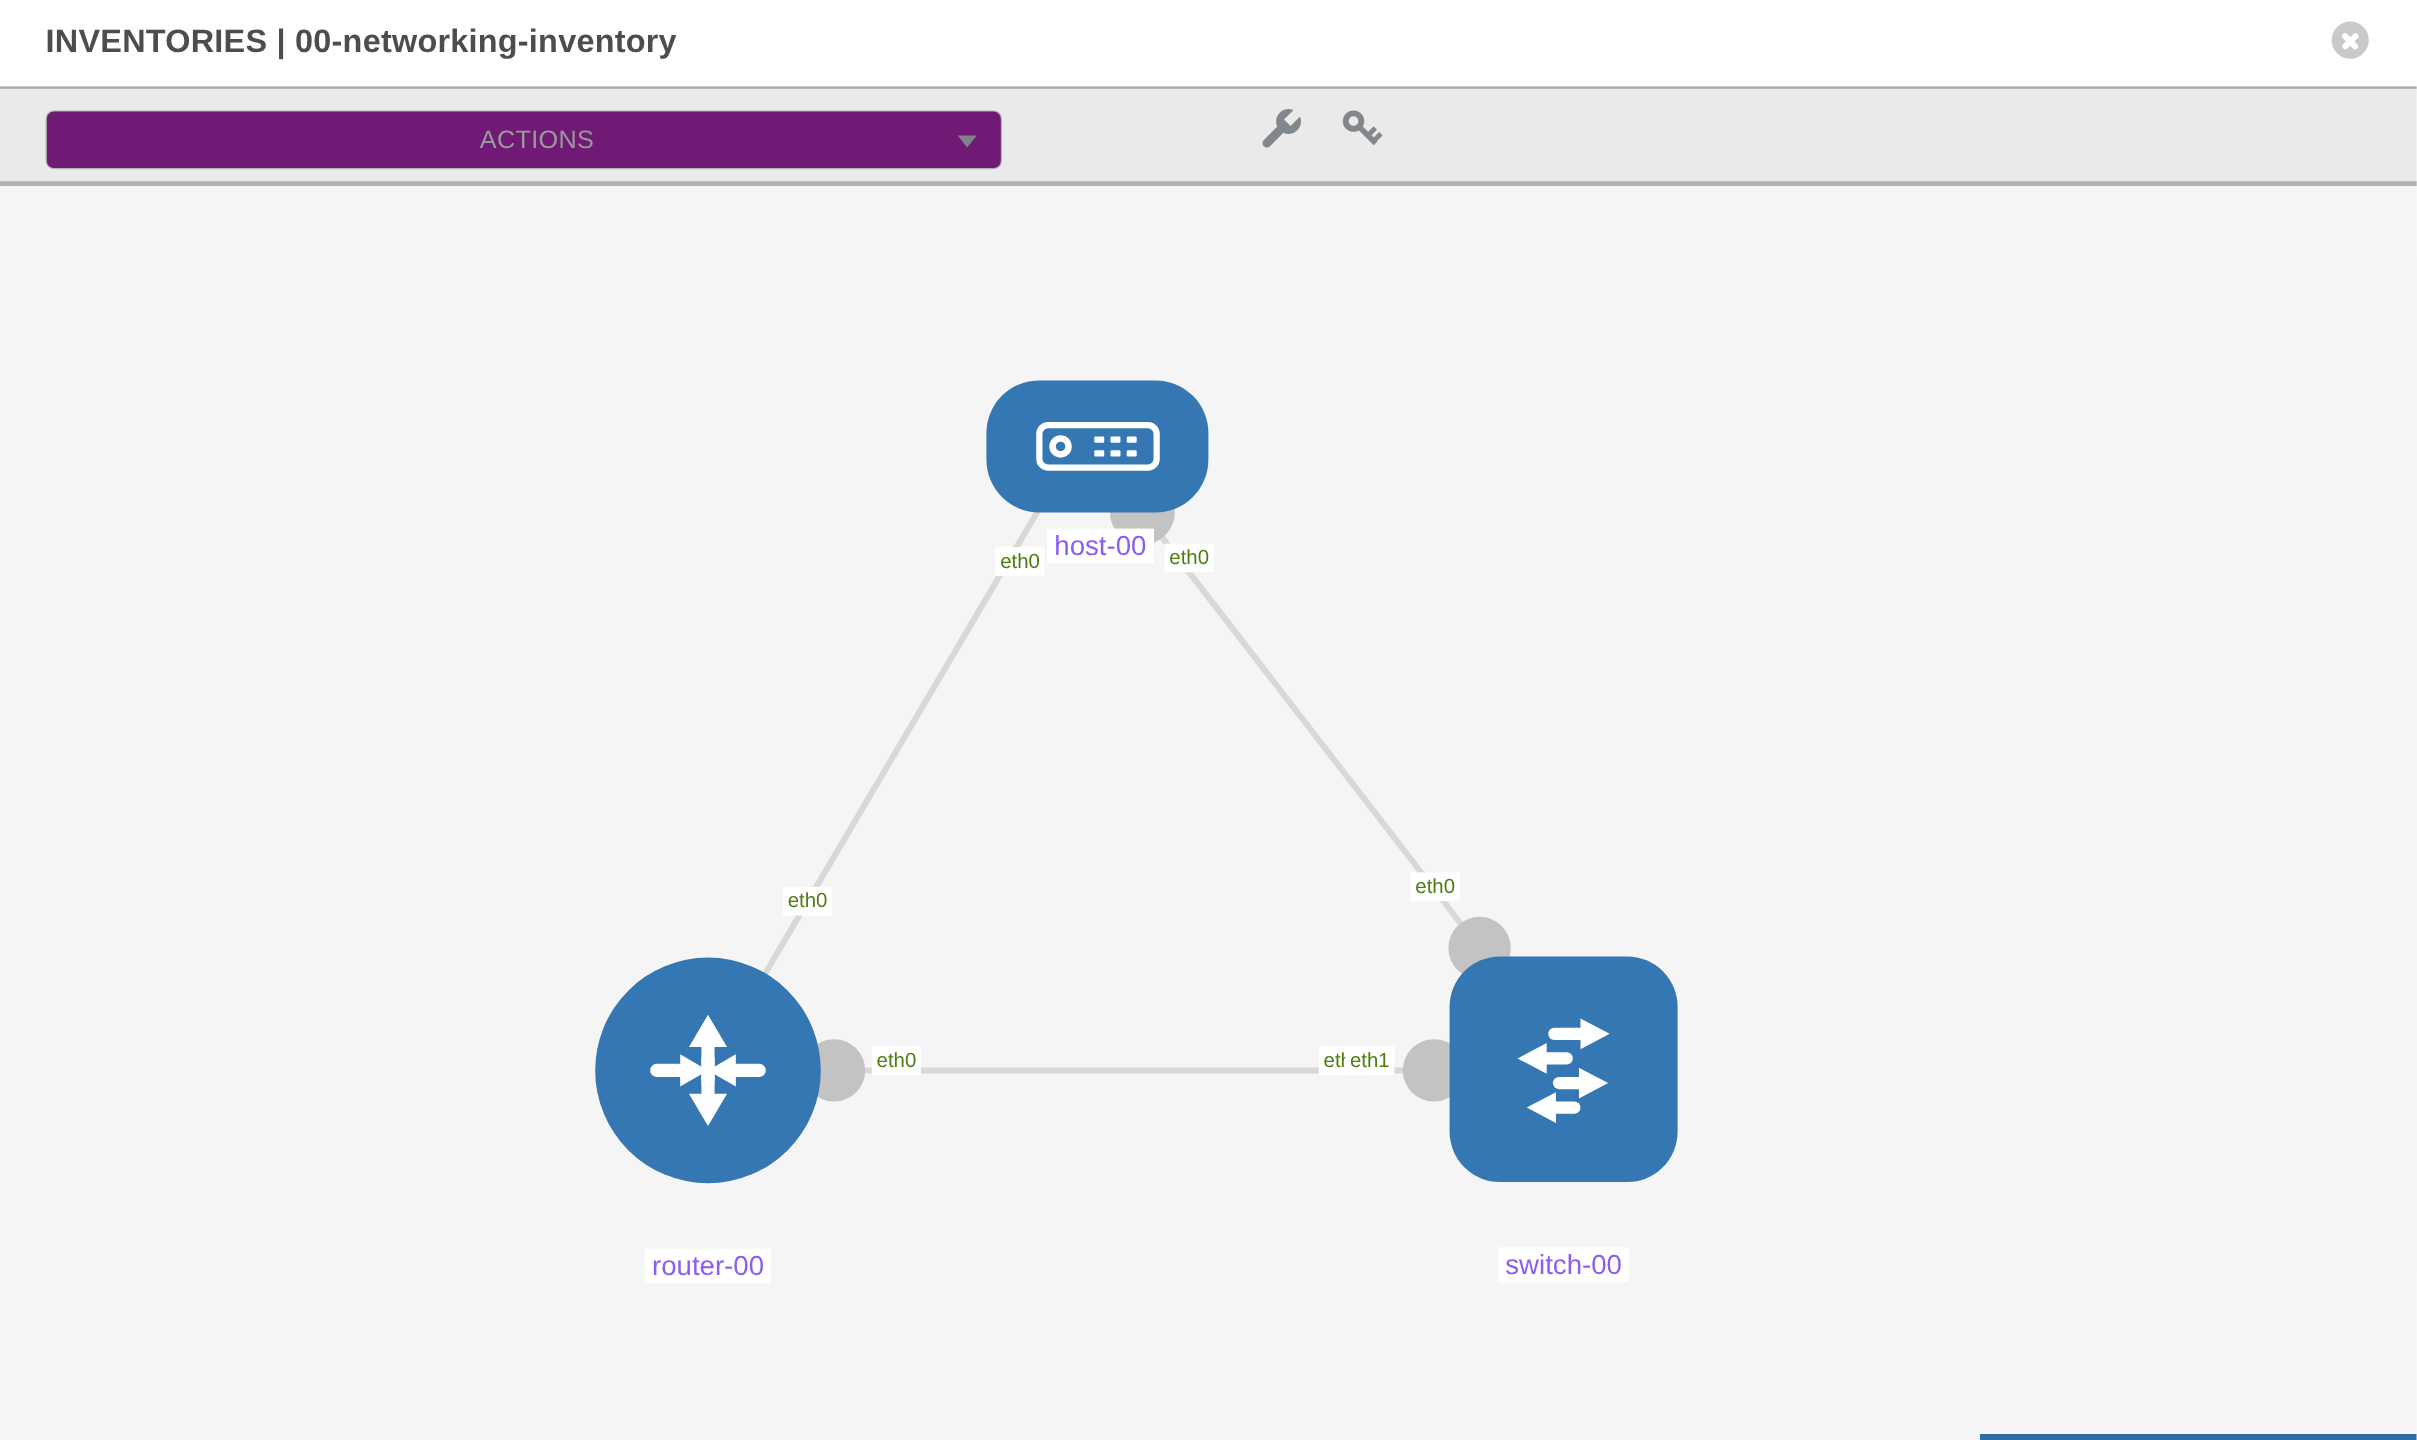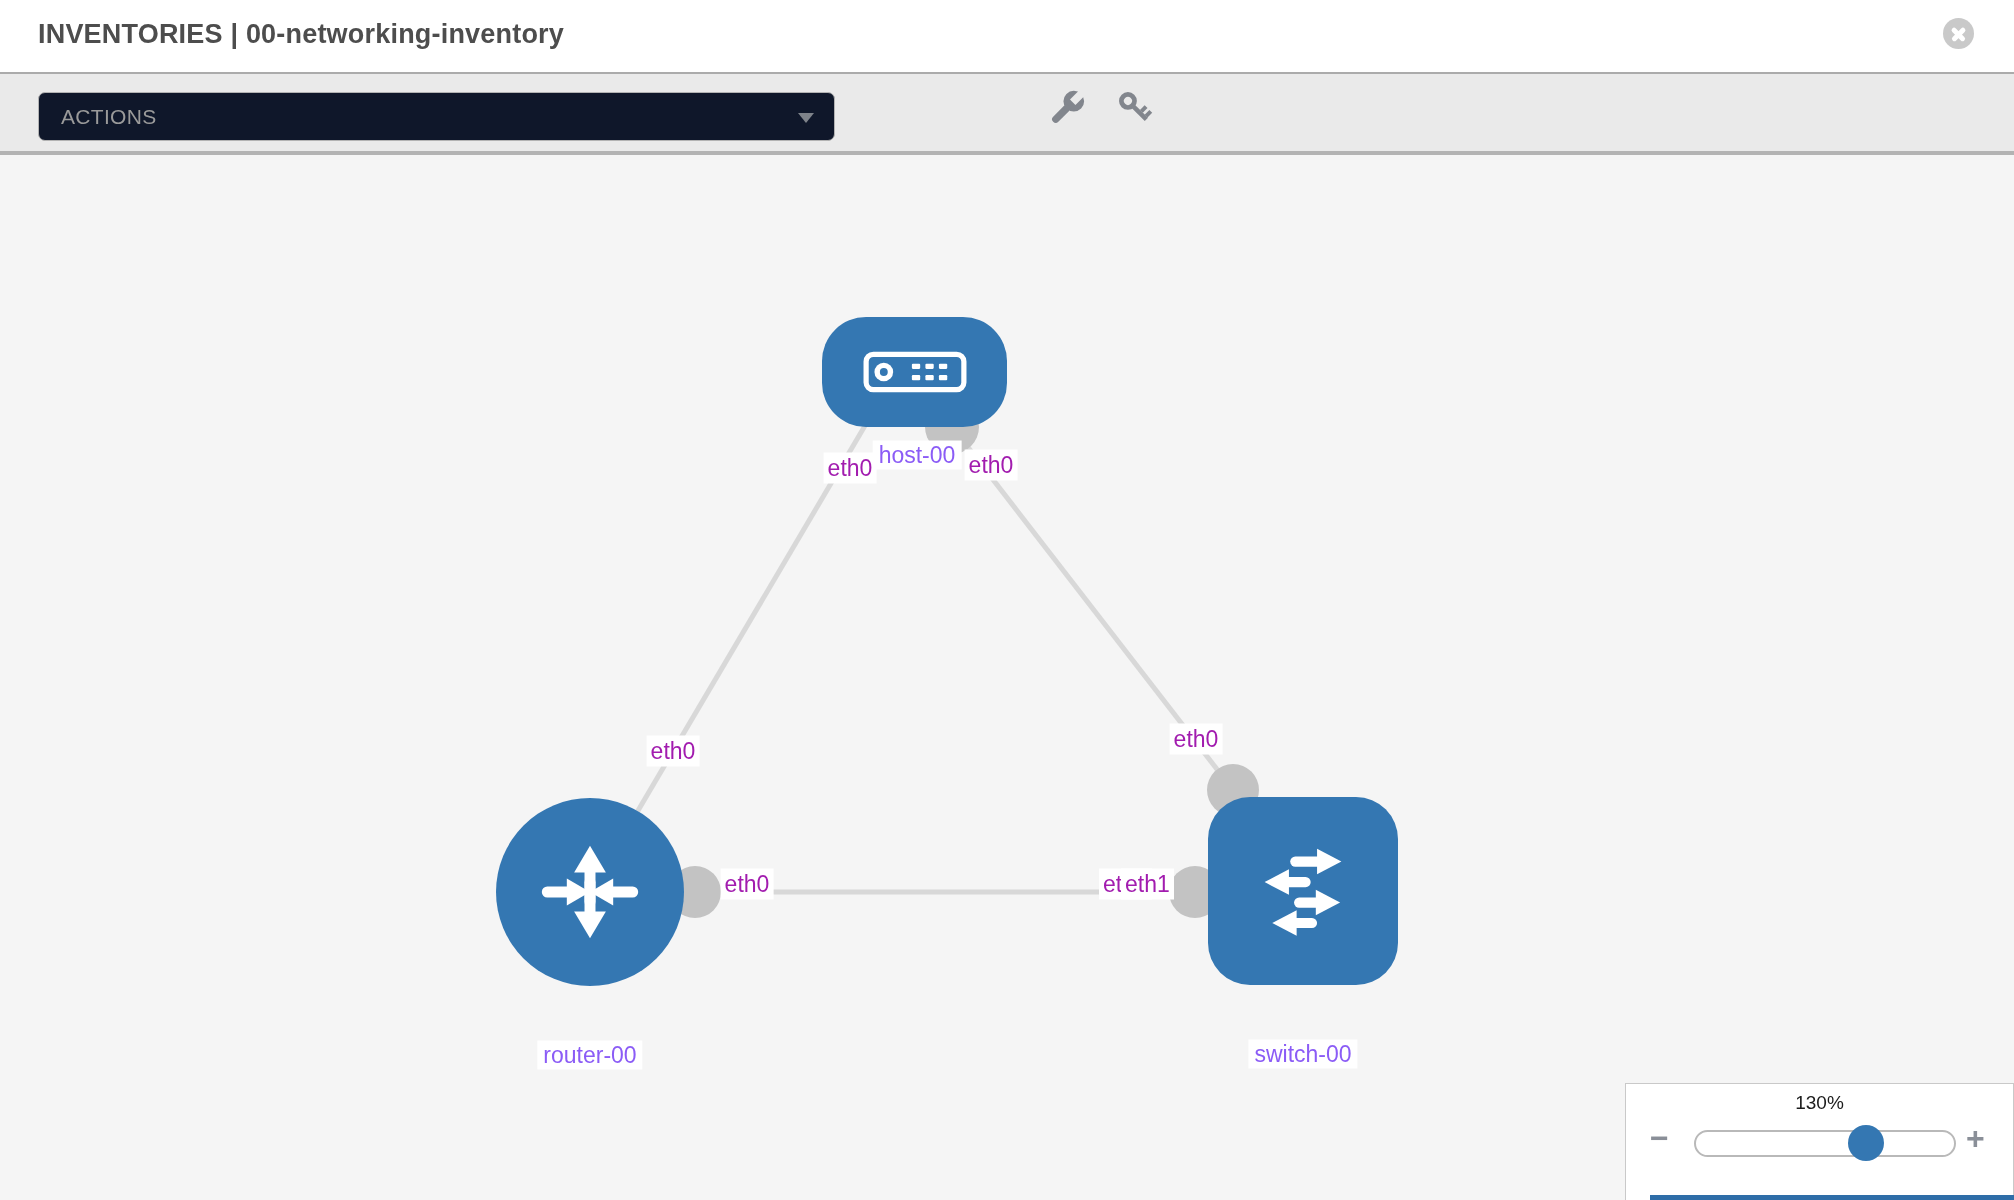--- a/index.html
+++ b/index.html
@@ -9,40 +9,40 @@
   
   .header { position:absolute; left:0; top:0; width:2014px; height:80px; background:#fff; }
   .page-title { position:absolute; left:38px; top:19px; font-size:27px; font-weight:700; color:#4d4d4d; letter-spacing:.2px; }
   .close-btn { position:absolute; left:1943px; top:18px; width:31px; height:31px; border-radius:50%; background:#c9c9c9; cursor:pointer; }
   .close-btn .bar { position:absolute; left:7px; top:13.5px; width:17px; height:4.5px; border-radius:2.5px; background:#fff; }
   .close-btn .bar.b1 { transform:rotate(45deg); }
   .close-btn .bar.b2 { transform:rotate(-45deg); }
 
   
   .toolbar { position:absolute; left:0; top:72px; width:2014px; height:83px; background:#eaeaea; border-top:2px solid #ababab; border-bottom:4px solid #b3b3b3; }
-  .select { position:absolute; top:18px; height:49px; background:#0f172a; border:1px solid #b3b3b3; border-radius:7px; display:flex; align-items:center; cursor:pointer; }
+  .select { position:absolute; top:18px; height:49px; background:#701a75; border:1px solid #b3b3b3; border-radius:7px; display:flex; align-items:center; cursor:pointer;justify-content:center; }
   .select .sel-label { margin-left:22px; font-size:21px; color:#9a9a9a; letter-spacing:.3px; }
   .select .caret { position:absolute; right:20px; top:50%; margin-top:-4px; width:0; height:0; border-left:8px solid transparent; border-right:8px solid transparent; border-top:10px solid #7e838a; }
   .actions-select { left:38px; width:797px; }
   .search-select { left:1185px; width:795px; }
   .tool-icon-btn { position:absolute; top:10px; width:48px; height:48px; display:flex; align-items:center; justify-content:center; cursor:pointer; }
   .wrench-btn { left:1043px; }
   .key-btn { left:1111px; }
 
   
   .canvas { position:absolute; left:0; top:155px; width:2014px; height:1045px; background:#f5f5f5; overflow:hidden; }
   .links-svg { position:absolute; left:0; top:0; }
 
   .node { position:absolute; background:#3477b2; display:flex; align-items:center; justify-content:center; cursor:pointer; }
   .node-host   { left:822px;  top:162px; width:185px; height:110px; border-radius:44px; }
   .node-router { left:496px;  top:643px; width:188px; height:188px; border-radius:50%; }
   .node-switch { left:1208px; top:642px; width:190px; height:188px; border-radius:42px; }
 
   .nodelabel { position:absolute; transform:translate(-50%,-50%); background:#fff; color:#8b5cf6; font-size:23px; padding:1px 6px; white-space:nowrap; }
-  .iflabel { position:absolute; transform:translate(-50%,-50%); background:#fff; color:#a21caf; font-size:23px; padding:2px 4px; white-space:nowrap; }
+  .iflabel { position:absolute; transform:translate(-50%,-50%); background:#fff; color:#4d7c0f; font-size:17px; padding:2px 4px; white-space:nowrap; }
   .iflabel.anchored { transform:translate(0,-50%); }
 
   
   .zoom-panel { position:absolute; left:1625px; top:928px; width:389px; height:118px; background:#fff; border:1px solid #c9c9c9; }
   .zoom-value { position:absolute; left:0; top:8px; width:100%; text-align:center; font-size:19px; color:#1c1c1c; }
   .zoom-minus, .zoom-plus { position:absolute; top:38px; font-size:32px; font-weight:800; color:#8a8f98; cursor:pointer; line-height:32px; }
   .zoom-minus { left:24px; }
   .zoom-plus { left:340px; }
   .zoom-track { position:absolute; left:68px; top:46px; width:262px; height:27px; border:2px solid #b9b9b9; border-radius:14px; background:#fff; cursor:pointer; }
   .zoom-thumb { position:absolute; left:152px; top:-7px; width:36px; height:36px; border-radius:50%; background:#3477b2; cursor:grab; }
@@ -151,25 +151,17 @@
     <div class="nodelabel" style="left:1303px; top:859px;margin-top:40px;">switch-00</div>
 
     <div class="iflabel" style="left:850px; top:313px;">eth0</div>
     <div class="iflabel" style="left:991px; top:310px;">eth0</div>
     <div class="iflabel" style="left:673px; top:596px;">eth0</div>
     <div class="iflabel" style="left:1196px; top:584px;">eth0</div>
     <div class="iflabel" style="left:747px; top:729px;">eth0</div>
     <div class="iflabel anchored" style="left:1099px; top:729px;">eth0</div>
     <div class="iflabel anchored" style="left:1121px; top:729px;">eth1</div>
 
-    <div class="zoom-panel">
-      <div class="zoom-value">130%</div>
-      <div class="zoom-minus">−</div>
-      <div class="zoom-track">
-        <div class="zoom-thumb"></div>
-      </div>
-      <div class="zoom-plus">+</div>
-    </div>
 
     <div class="blue-strip"></div>
   </div>
 
 </div>
 
 </body></html>

